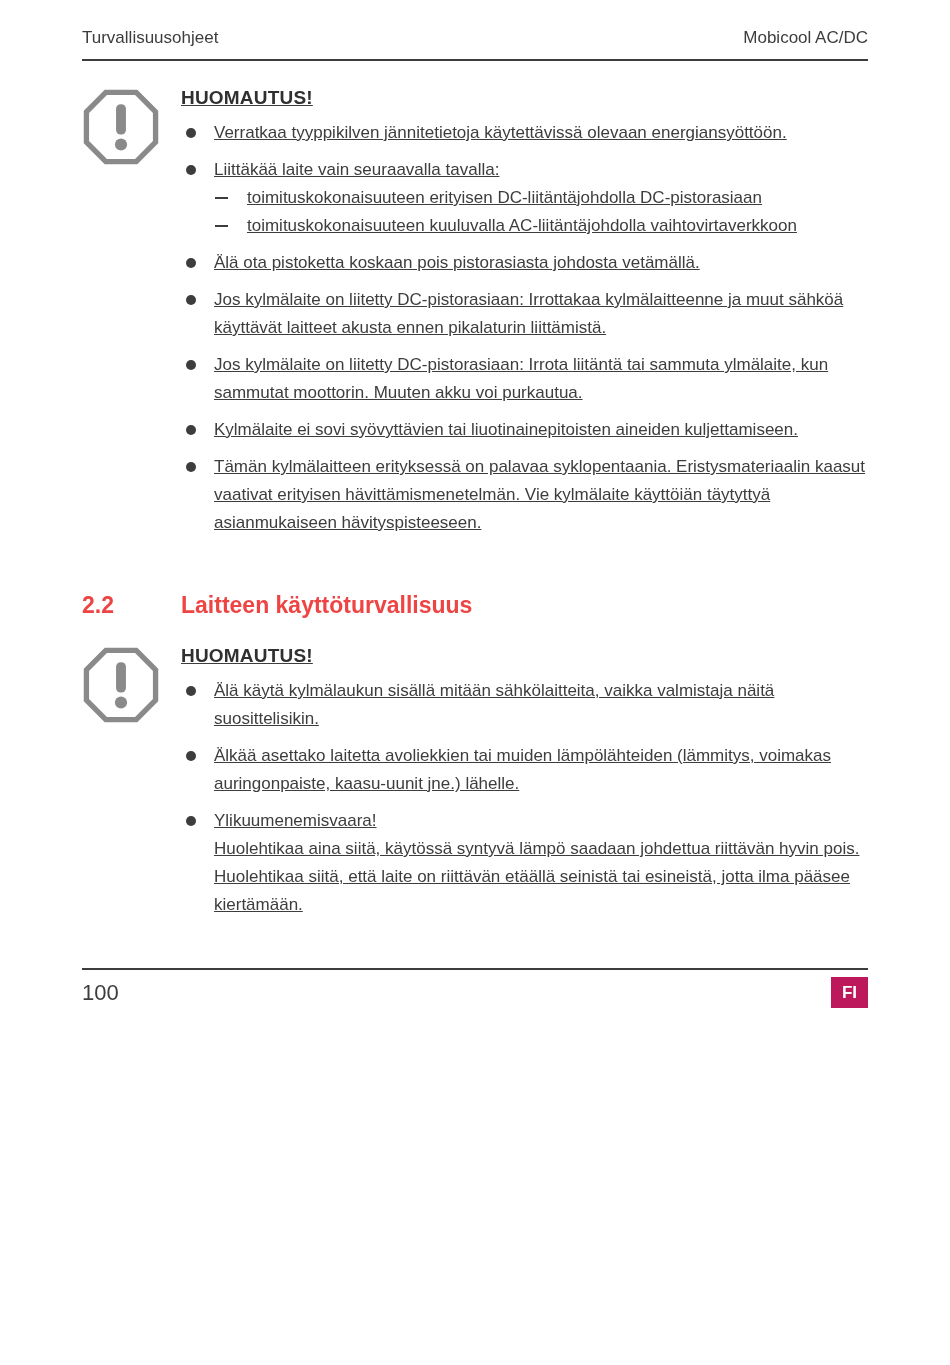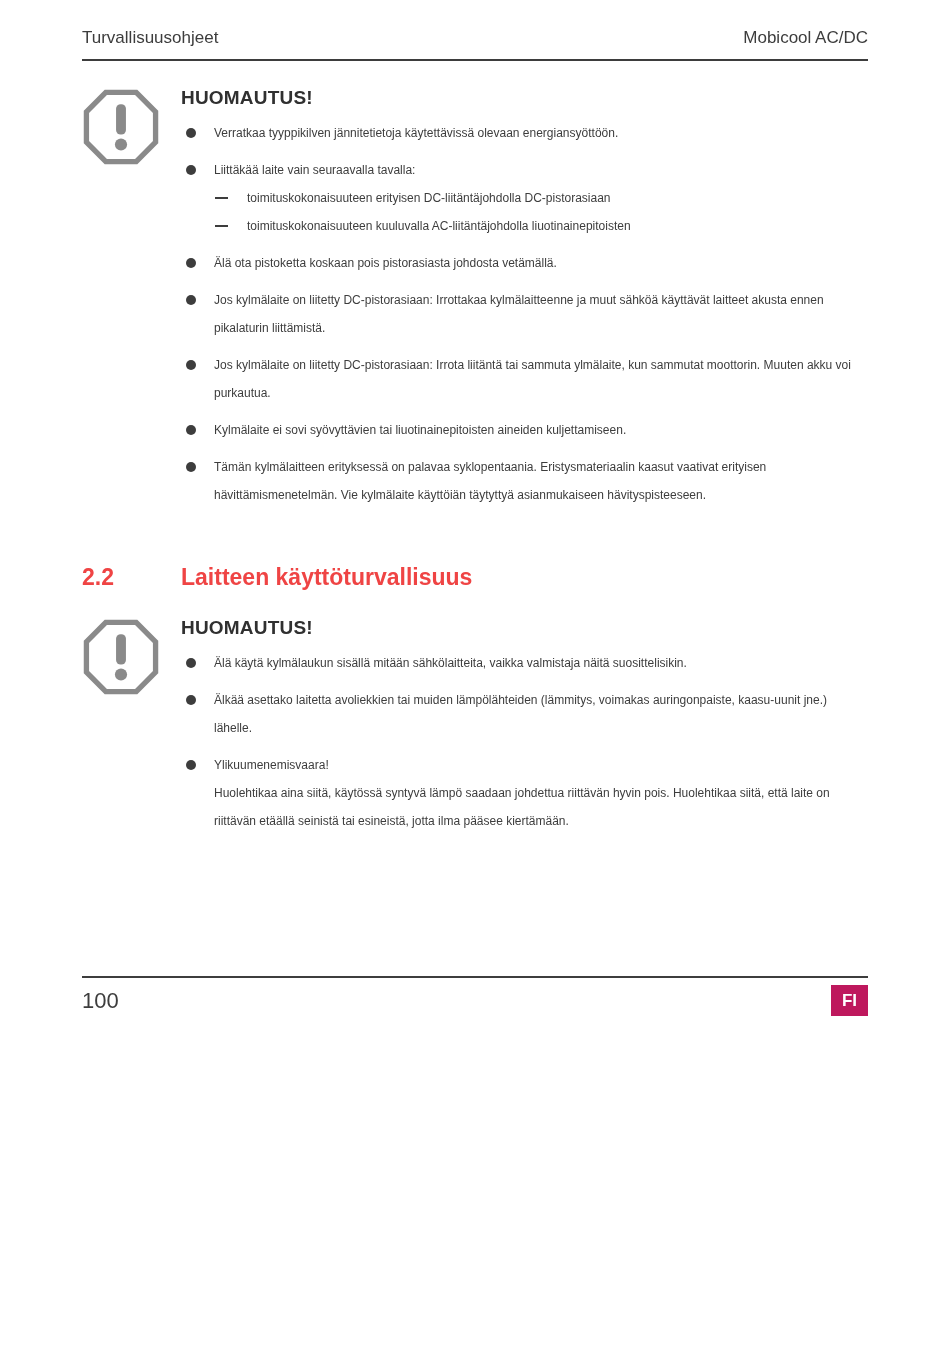--- a/index.html
+++ b/index.html
@@ -22,35 +22,35 @@
     justify-content: space-between;
     align-items: flex-end;
     font-size: 17px;
     padding-bottom: 11px;
     border-bottom: 2px solid #3d3d3d;
   }
 
   
   .notice { display: flex; align-items: flex-start; margin-top: 26px; }
   .icon-col { flex: 0 0 99px; width: 99px; padding-top: 2px; }
-  .notice-body { flex: 1 1 auto; }
+  .notice-body { flex: 1 1 auto; text-decoration: underline; }
   .notice-title {
     font-size: 19px;
     font-weight: bold;
     color: #303030;
     margin-bottom: 10px;
     letter-spacing: 0.2px;
   }
 
   ul.bullets { list-style: none; }
   ul.bullets > li {
     position: relative;
     padding-left: 33px;
     margin-bottom: 9px;
-    font-size: 12px;
+    font-size: 17px;
     line-height: 28px;
   }
   ul.bullets > li::before {
     content: "";
     position: absolute;
     left: 5px;
     top: 9px;
     width: 10px;
     height: 10px;
     border-radius: 50%;
@@ -87,21 +87,21 @@
 
   
   .icon-octagon { width: 76px; height: 76px; display: block; margin-left: 1px; }
   .icon-triangle { width: 82px; height: 72px; display: block; }
 
   
   .page-footer {
     position: absolute;
     left: 82px;
     right: 82px;
-    bottom: 12px;
+    bottom: 20px;
     border-top: 2px solid #3d3d3d;
     padding-top: 7px;
     display: flex;
     justify-content: space-between;
     align-items: center;
   }
   .page-number { font-size: 22px; color: #3d3d3d; }
   .lang-badge {
     background: #be185d;
     color: #ffffff;
@@ -138,21 +138,21 @@
         <li>
           <span>Verratkaa tyyppikilven jännitetietoja käytettävissä olevaan energiansyöttöön.</span>
         </li>
         <li>
           <span>Liittäkää laite vain seuraavalla tavalla:</span>
           <ul class="dashes">
             <li>
               <span>toimituskokonaisuuteen erityisen DC-liitäntäjohdolla DC-pistorasiaan</span>
             </li>
             <li>
-              <span>toimituskokonaisuuteen kuuluvalla AC-liitäntäjohdolla liuotinainepitoisten</span>
+              <span>toimituskokonaisuuteen kuuluvalla AC-liitäntäjohdolla vaihtovirtaverkkoon</span>
             </li>
           </ul>
         </li>
         <li>
           <span>Älä ota pistoketta koskaan pois pistorasiasta johdosta vetämällä.</span>
         </li>
         <li>
           <span>Jos kylmälaite on liitetty DC-pistorasiaan: Irrottakaa kylmälaitteenne ja muut sähköä käyttävät laitteet akusta ennen pikalaturin liittämistä.</span>
         </li>
         <li>

